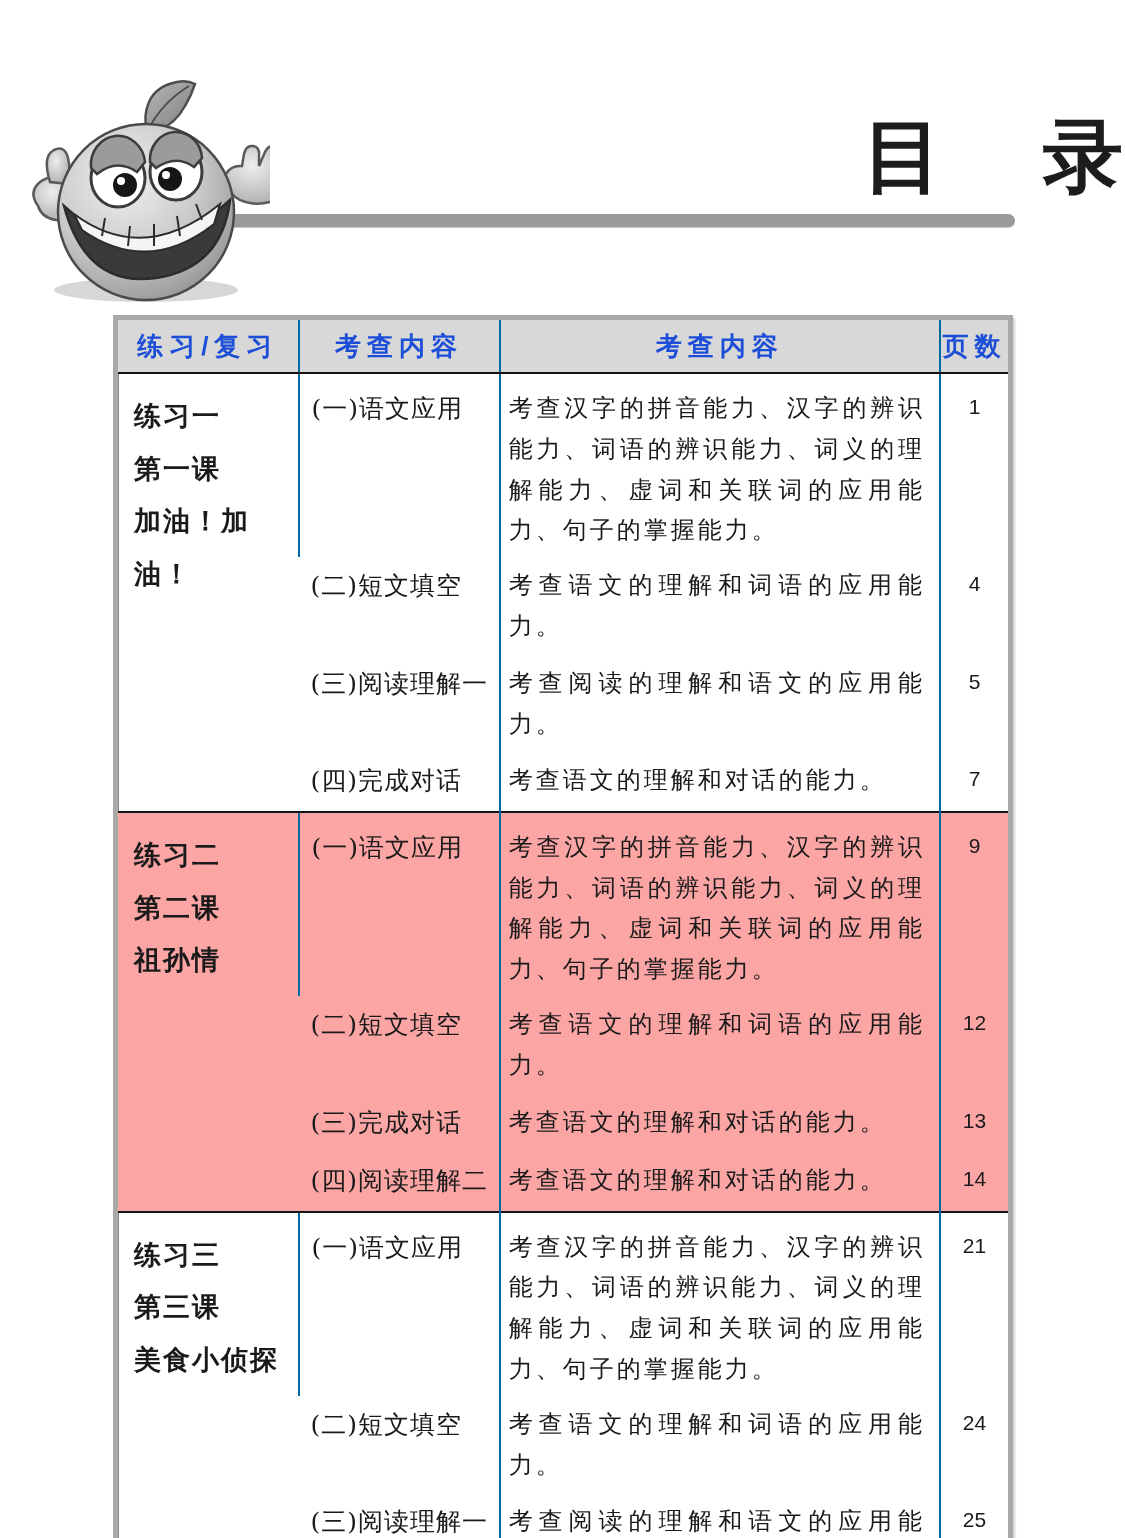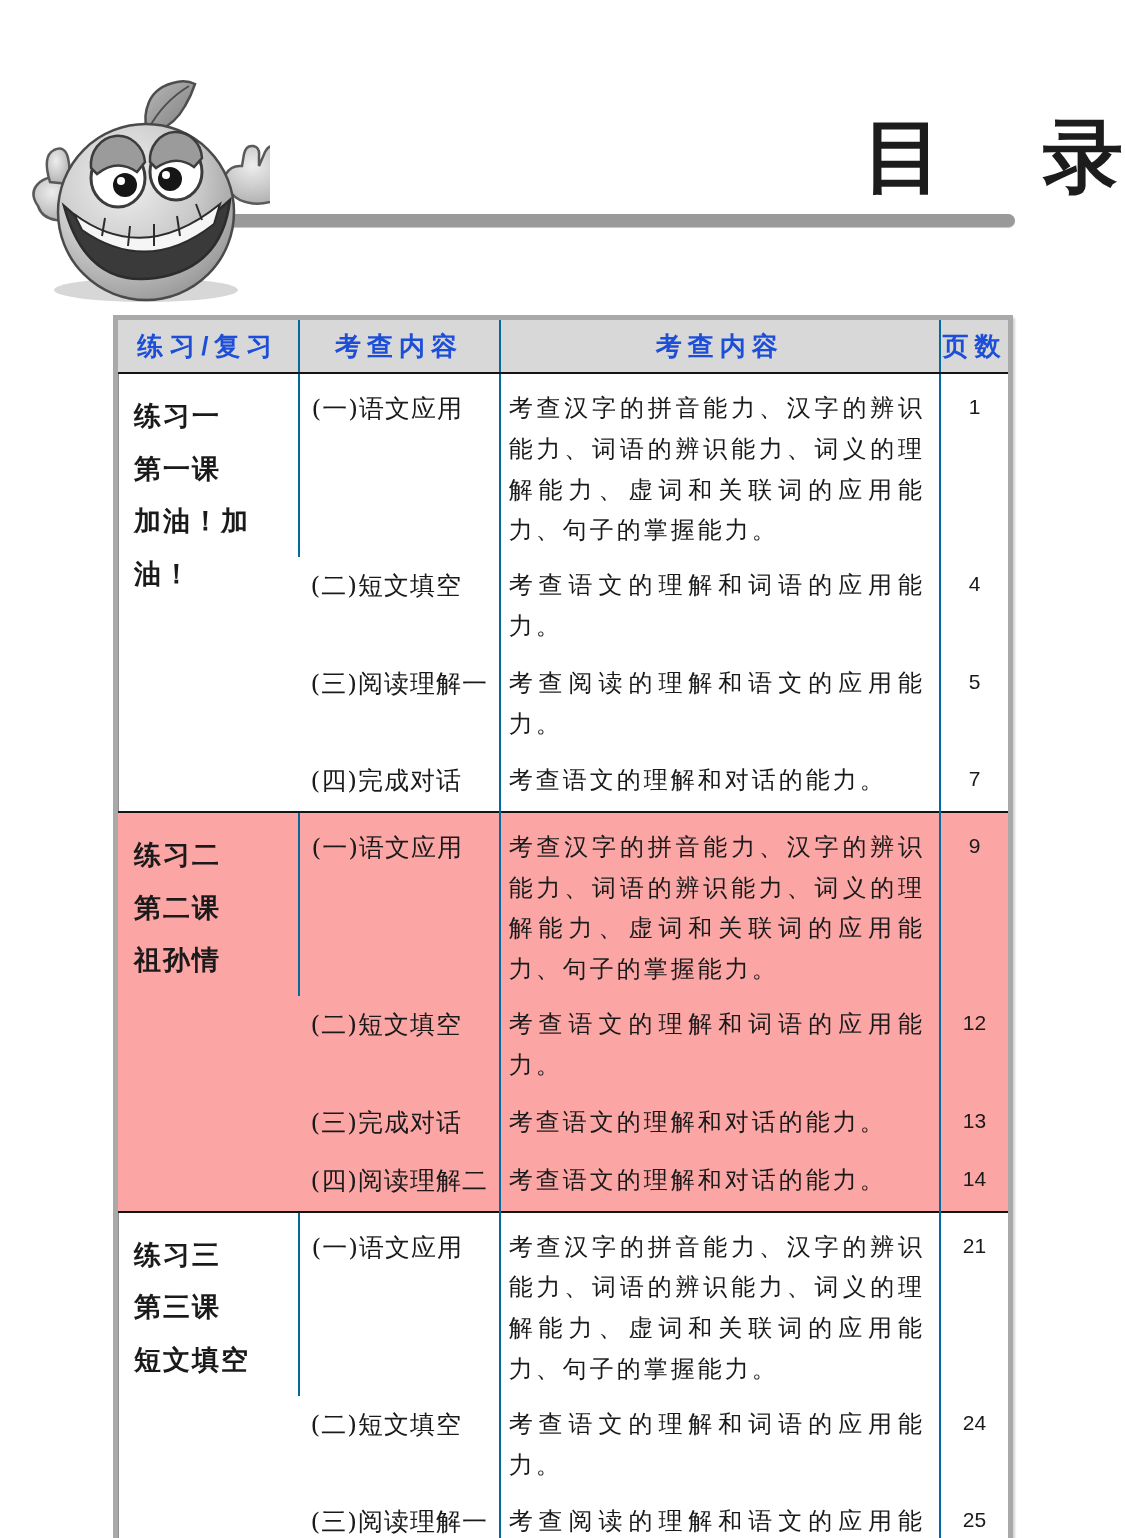--- a/index.html
+++ b/index.html
@@ -274,21 +274,21 @@
         </tr>
         <tr class="item-rest item-last shaded">
           <td class="content-cell">(四)阅读理解二</td>
           <td class="purpose-cell">考查语文的理解和对话的能力。</td>
           <td class="page-cell">14</td>
         </tr>
         <tr class="section-start item-first ">
           <td class="unit-cell" rowspan="4">
             <div>练习三</div>
             <div>第三课</div>
-            <div>短文填空</div>
+            <div>美食小侦探</div>
           </td>
           <td class="content-cell">(一)语文应用</td>
           <td class="purpose-cell">考查汉字的拼音能力、汉字的辨识能力、词语的辨识能力、词义的理解能力、虚词和关联词的应用能力、句子的掌握能力。</td>
           <td class="page-cell">21</td>
         </tr>
         <tr class="item-rest ">
           <td class="content-cell">(二)短文填空</td>
           <td class="purpose-cell">考查语文的理解和词语的应用能力。</td>
           <td class="page-cell">24</td>
         </tr>

